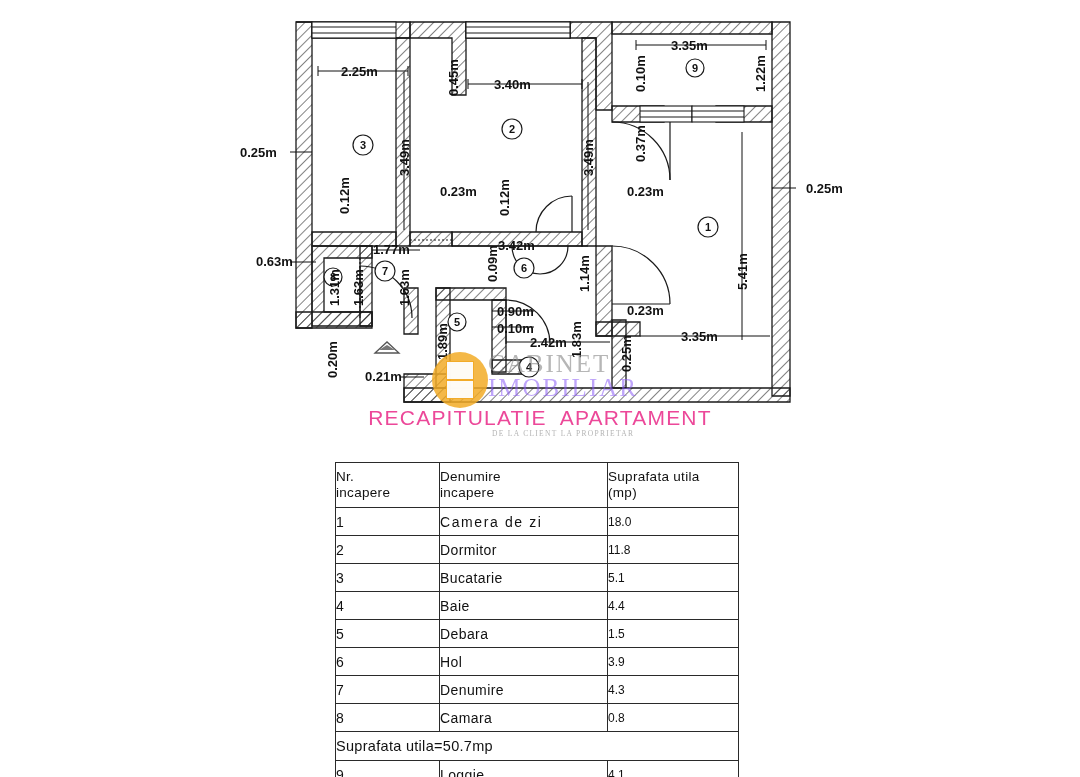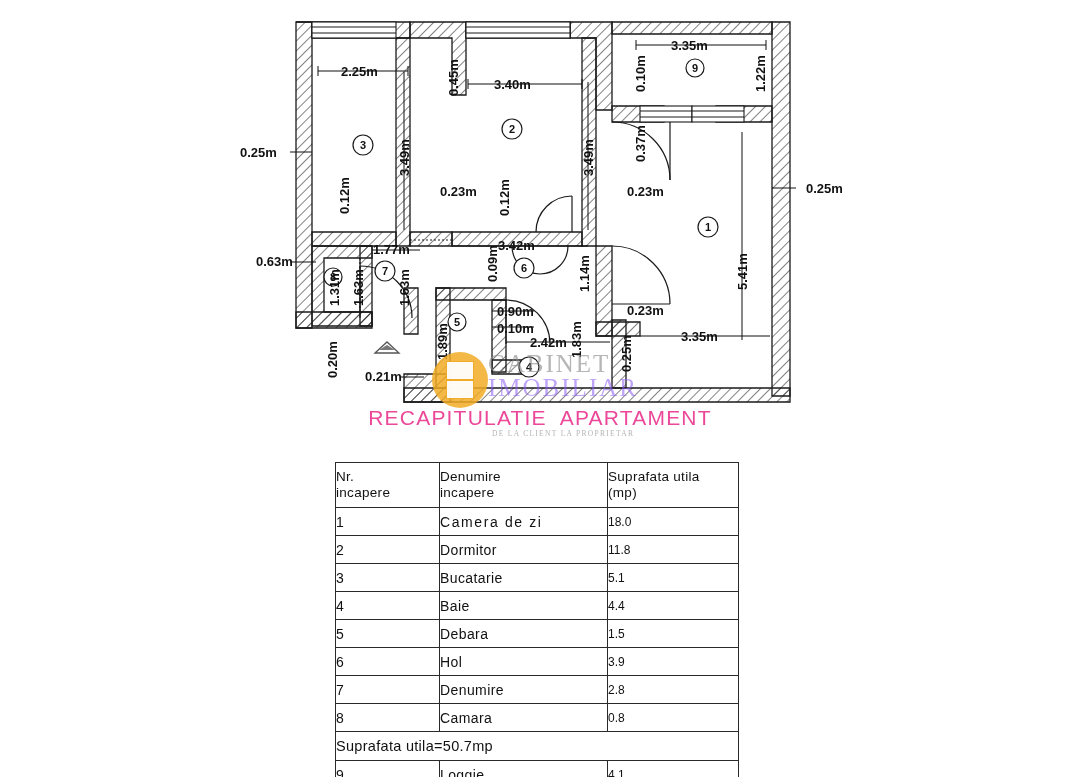--- a/index.html
+++ b/index.html
@@ -463,21 +463,21 @@
         <td class="cell-area">1.5</td>
       </tr>
       <tr class="body-row">
         <td class="cell-nr">6</td>
         <td class="cell-name">Hol</td>
         <td class="cell-area">3.9</td>
       </tr>
       <tr class="body-row">
         <td class="cell-nr">7</td>
         <td class="cell-name">Denumire</td>
-        <td class="cell-area">2.8</td>
+        <td class="cell-area">4.3</td>
       </tr>
       <tr class="body-row">
         <td class="cell-nr">8</td>
         <td class="cell-name">Camara</td>
         <td class="cell-area">0.8</td>
       </tr>
       <tr class="total-row">
         <td colspan="3">Suprafata  utila=50.7mp</td>
       </tr>
       <tr class="body-row">

